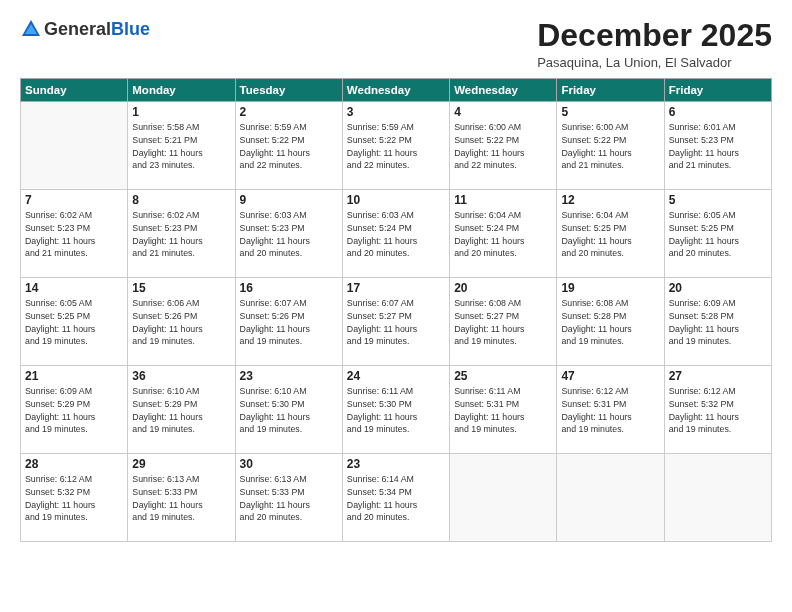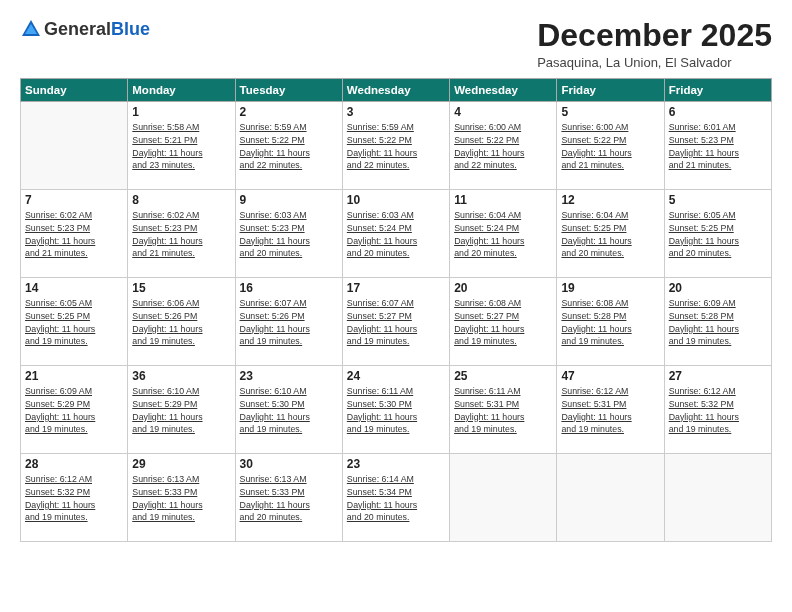--- a/index.html
+++ b/index.html
@@ -87,21 +87,20 @@
       font-size: 12px;
       font-weight: bold;
       color: #222;
       display: block;
       margin-bottom: 2px;
     }
     .cell-info {
       font-size: 8.8px;
       line-height: 1.45;
       color: #333;
-      text-decoration: underline;
     }
   </style>
 </head>
 <body>
 
 <div class="page">
   <div class="header">
     <div class="logo">
       <div class="logo-text">
         <svg class="logo-icon" viewBox="0 0 22 22">

